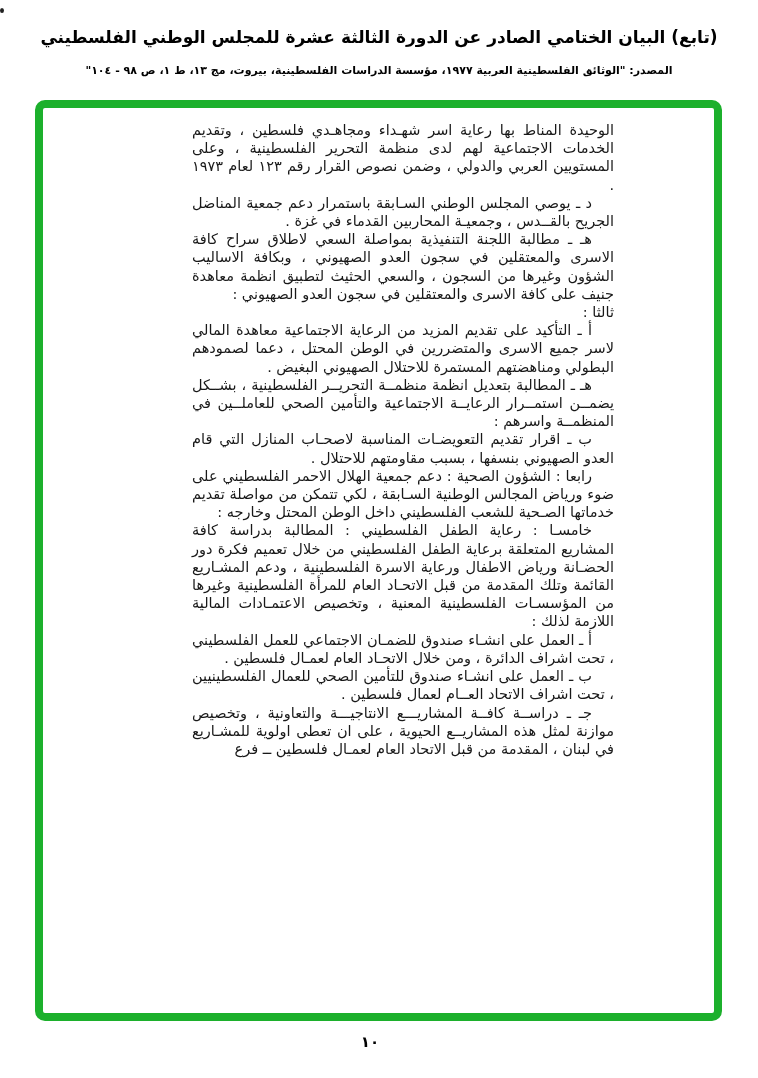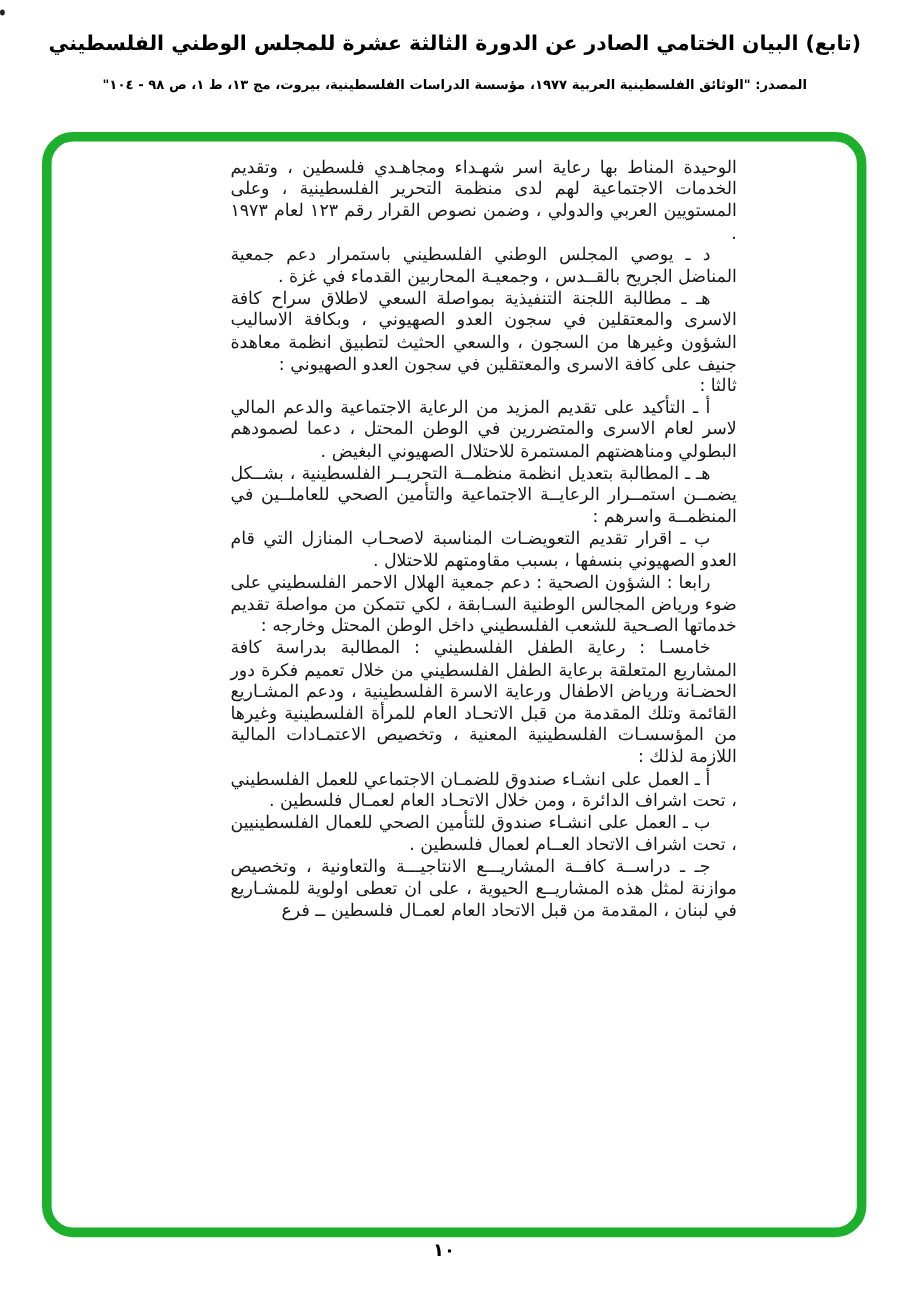--- a/index.html
+++ b/index.html
@@ -43,25 +43,25 @@
     width: 100%;
     text-align: center;
     direction: rtl;
     font-weight: bold;
     font-size: 11px;
     color: #000000;
   }
   .green-frame {
     position: absolute;
     left: 35px;
-    top: 110px;
+    top: 100px;
     width: 671px;
     height: 905px;
     border: 8px solid #1cb02c;
-    border-radius: 26px;
+    border-radius: 10px;
     background: #ffffff;
   }
   .text-column {
     position: absolute;
     top: 13px;
     right: 100px;
     width: 422px;
     direction: rtl;
     text-align: justify;
     font-size: 14.5px;
@@ -94,24 +94,24 @@
 
   <div class="scan-speck"></div>
 
   <div class="doc-title">(تابع) البيان الختامي الصادر عن الدورة الثالثة عشرة للمجلس الوطني الفلسطيني</div>
 
   <div class="doc-source">المصدر:  "الوثائق الفلسطينية العربية ١٩٧٧، مؤسسة الدراسات الفلسطينية، بيروت، مج ١٣، ط ١، ص ٩٨ - ١٠٤"</div>
 
   <div class="green-frame" style="border-color: rgb(28, 176, 44);">
     <div class="text-column" id="text-column">
         <p class="para">الوحيدة المناط بها رعاية اسر شهـداء ومجاهـدي فلسطين ، وتقديم الخدمات الاجتماعية لهم لدى منظمة التحرير الفلسطينية ، وعلى المستويين العربي والدولي ، وضمن نصوص القرار رقم ١٢٣ لعام ١٩٧٣ .</p>
-        <p class="para indent">د ـ يوصي المجلس الوطني الفلسطيني باستمرار دعم جمعية المناضل الجريح بالقــدس ، وجمعيـة المحاربين القدماء في غزة .</p>
+        <p class="para indent">د ـ يوصي المجلس الوطني السـابقة باستمرار دعم جمعية المناضل الجريح بالقــدس ، وجمعيـة المحاربين القدماء في غزة .</p>
         <p class="para indent">هـ ـ مطالبة اللجنة التنفيذية بمواصلة السعي لاطلاق سراح كافة الاسرى والمعتقلين في سجون العدو الصهيوني ، وبكافة الاساليب الشؤون وغيرها من السجون ، والسعي الحثيث لتطبيق انظمة معاهدة جنيف على كافة الاسرى والمعتقلين في سجون العدو الصهيوني :</p>
         <p class="para">ثالثا :</p>
-        <p class="para indent">أ ـ التأكيد على تقديم المزيد من الرعاية الاجتماعية والدعم المالي لاسر لعام الاسرى والمتضررين في الوطن المحتل ، دعما لصمودهم البطولي ومناهضتهم المستمرة للاحتلال الصهيوني البغيض .</p>
+        <p class="para indent">أ ـ التأكيد على تقديم المزيد من الرعاية الاجتماعية معاهدة المالي لاسر جميع الاسرى والمتضررين في الوطن المحتل ، دعما لصمودهم البطولي ومناهضتهم المستمرة للاحتلال الصهيوني البغيض .</p>
         <p class="para indent">هـ ـ المطالبة بتعديل انظمة منظمــة التحريــر الفلسطينية ، بشــكل يضمــن استمــرار الرعايــة الاجتماعية والتأمين الصحي للعاملــين في المنظمــة واسرهم :</p>
         <p class="para indent">ب ـ اقرار تقديم التعويضـات المناسبة لاصحـاب المنازل التي قام العدو الصهيوني بنسفها ، بسبب مقاومتهم للاحتلال .</p>
         <p class="para indent">رابعا : الشؤون الصحية : دعم جمعية الهلال الاحمر الفلسطيني على ضوء ورياض المجالس الوطنية السـابقة ، لكي تتمكن من مواصلة تقديم خدماتها الصـحية للشعب الفلسطيني داخل الوطن المحتل وخارجه :</p>
         <p class="para indent">خامسـا : رعاية الطفل الفلسطيني : المطالبة بدراسة كافة المشاريع المتعلقة برعاية الطفل الفلسطيني من خلال تعميم فكرة دور الحضـانة ورياض الاطفال ورعاية الاسرة الفلسطينية ، ودعم المشـاريع القائمة وتلك المقدمة من قبل الاتحـاد العام للمرأة الفلسطينية وغيرها من المؤسسـات الفلسطينية المعنية ، وتخصيص الاعتمـادات المالية اللازمة لذلك :</p>
         <p class="para indent">أ ـ العمل على انشـاء صندوق للضمـان الاجتماعي للعمل الفلسطيني ، تحت اشراف الدائرة ، ومن خلال الاتحـاد العام لعمـال فلسطين .</p>
         <p class="para indent">ب ـ العمل على انشـاء صندوق للتأمين الصحي للعمال الفلسطينيين ، تحت اشراف الاتحاد العــام لعمال فلسطين .</p>
         <p class="para indent">جـ ـ دراســة كافــة المشاريـــع الانتاجيـــة والتعاونية ، وتخصيص موازنة لمثل هذه المشاريــع الحيوية ، على ان تعطى اولوية للمشـاريع في لبنان ، المقدمة من قبل الاتحاد العام لعمـال فلسطين ــ فرع</p>
       </div>
   </div>
 

